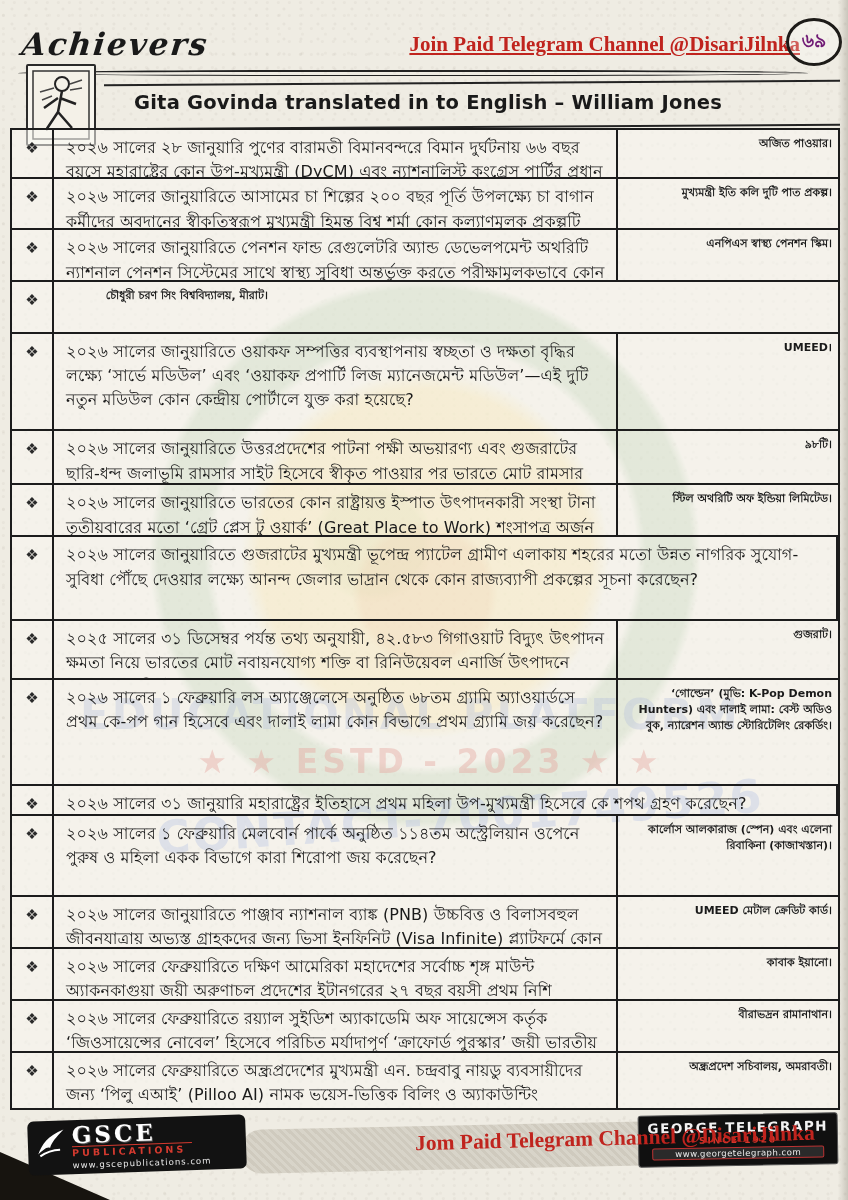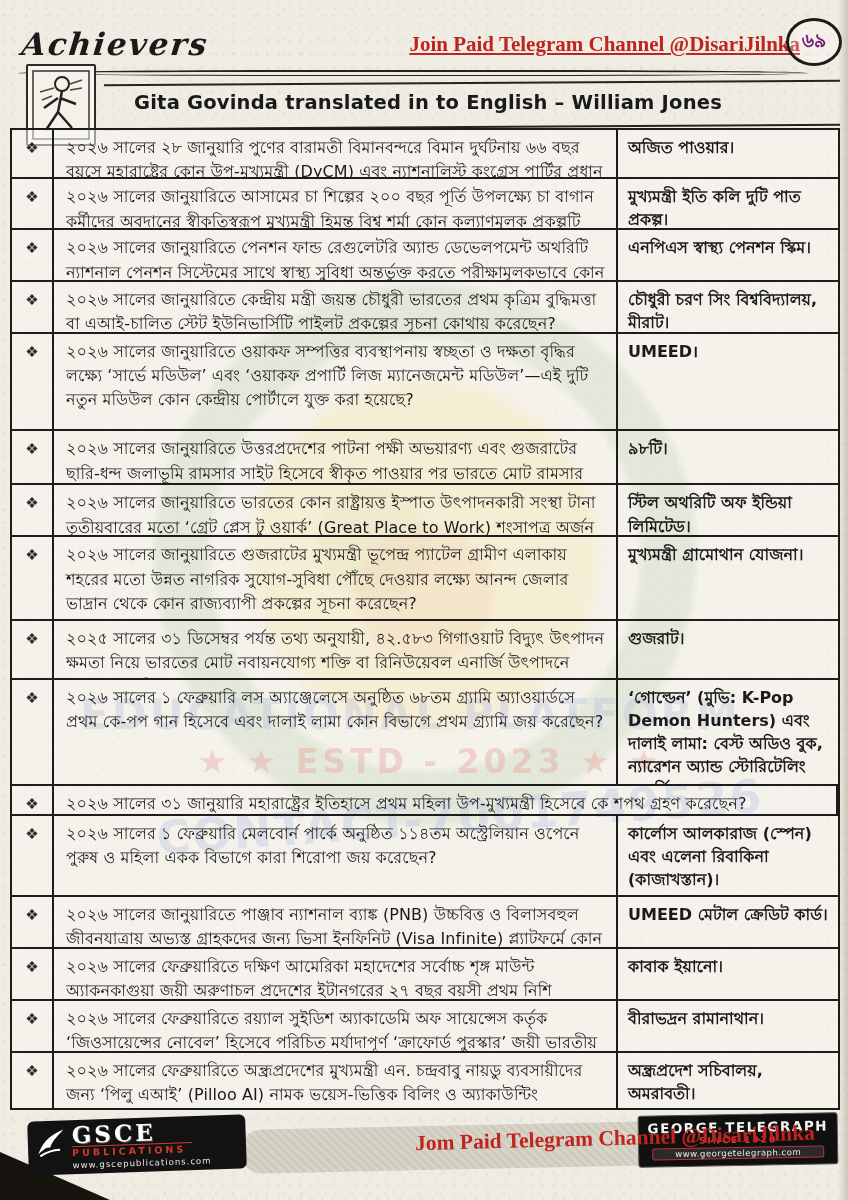--- a/index.html
+++ b/index.html
@@ -101,21 +101,21 @@
     font-size:15px;color:#2a2a2a;
   }
   .cell-q{
     flex:1;border-right:2px solid #1c1c1c;
     padding:6px 10px 4px 12px;
     font-size:16px;line-height:1.52;letter-spacing:.1px;
   }
   .cell-a{
     width:204px;flex:0 0 204px;
     padding:6px 6px 4px 10px;
-    font-size:16px;font-weight:bold;line-height:1.45;
+    font-size:11px;font-weight:bold;line-height:1.45;text-align:right;
   }
 
   
   .footer{position:absolute;left:0;top:1112px;width:848px;height:80px;z-index:3;}
   .footer-band{
     position:absolute;left:240px;top:12px;width:560px;height:44px;border-radius:22px;
     background:repeating-linear-gradient(45deg,#d8d4c9 0 3px,#cfcabe 3px 6px);
     transform:rotate(-1.2deg);
   }
   .gsce-box{
@@ -188,21 +188,20 @@
   </div>
 
   <div class="qa-row">
     <div class="cell-bullet">❖</div>
     <div class="cell-q">২০২৬ সালের জানুয়ারিতে পেনশন ফান্ড রেগুলেটরি অ্যান্ড ডেভেলপমেন্ট অথরিটি ন্যাশনাল পেনশন সিস্টেমের সাথে স্বাস্থ্য সুবিধা অন্তর্ভুক্ত করতে পরীক্ষামূলকভাবে কোন নতুন স্কিম চালু করেছে?</div>
     <div class="cell-a">এনপিএস স্বাস্থ্য পেনশন স্কিম।</div>
   </div>
 
   <div class="qa-row">
     <div class="cell-bullet">❖</div>
-    <div class="cell-q">২০২৬ সালের জানুয়ারিতে কেন্দ্রীয় মন্ত্রী জয়ন্ত চৌধুরী ভারতের প্রথম কৃত্রিম বুদ্ধিমত্তা বা এআই-চালিত স্টেট ইউনিভার্সিটি পাইলট প্রকল্পের সূচনা কোথায় করেছেন?</div>
     <div class="cell-a">চৌধুরী চরণ সিং বিশ্ববিদ্যালয়, মীরাট।</div>
   </div>
 
   <div class="qa-row">
     <div class="cell-bullet">❖</div>
     <div class="cell-q">২০২৬ সালের জানুয়ারিতে ওয়াকফ সম্পত্তির ব্যবস্থাপনায় স্বচ্ছতা ও দক্ষতা বৃদ্ধির লক্ষ্যে ‘সার্ভে মডিউল’ এবং ‘ওয়াকফ প্রপার্টি লিজ ম্যানেজমেন্ট মডিউল’—এই দুটি নতুন মডিউল কোন কেন্দ্রীয় পোর্টালে যুক্ত করা হয়েছে?</div>
     <div class="cell-a">UMEED।</div>
   </div>
 
   <div class="qa-row">
@@ -213,21 +212,20 @@
 
   <div class="qa-row">
     <div class="cell-bullet">❖</div>
     <div class="cell-q">২০২৬ সালের জানুয়ারিতে ভারতের কোন রাষ্ট্রায়ত্ত ইস্পাত উৎপাদনকারী সংস্থা টানা তৃতীয়বারের মতো ‘গ্রেট প্লেস টু ওয়ার্ক’ (Great Place to Work) শংসাপত্র অর্জন করেছে?</div>
     <div class="cell-a">স্টিল অথরিটি অফ ইন্ডিয়া লিমিটেড।</div>
   </div>
 
   <div class="qa-row">
     <div class="cell-bullet">❖</div>
     <div class="cell-q">২০২৬ সালের জানুয়ারিতে গুজরাটের মুখ্যমন্ত্রী ভূপেন্দ্র প্যাটেল গ্রামীণ এলাকায় শহরের মতো উন্নত নাগরিক সুযোগ-সুবিধা পৌঁছে দেওয়ার লক্ষ্যে আনন্দ জেলার ভাদ্রান থেকে কোন রাজ্যব্যাপী প্রকল্পের সূচনা করেছেন?</div>
-    <div class="cell-a">মুখ্যমন্ত্রী গ্রামোথান যোজনা।</div>
   </div>
 
   <div class="qa-row">
     <div class="cell-bullet">❖</div>
     <div class="cell-q">২০২৫ সালের ৩১ ডিসেম্বর পর্যন্ত তথ্য অনুযায়ী, ৪২.৫৮৩ গিগাওয়াট বিদ্যুৎ উৎপাদন ক্ষমতা নিয়ে ভারতের মোট নবায়নযোগ্য শক্তি বা রিনিউয়েবল এনার্জি উৎপাদনে কোন রাজ্য শীর্ষ স্থান দখল করেছে?</div>
     <div class="cell-a">গুজরাট।</div>
   </div>
 
   <div class="qa-row">
     <div class="cell-bullet">❖</div>

